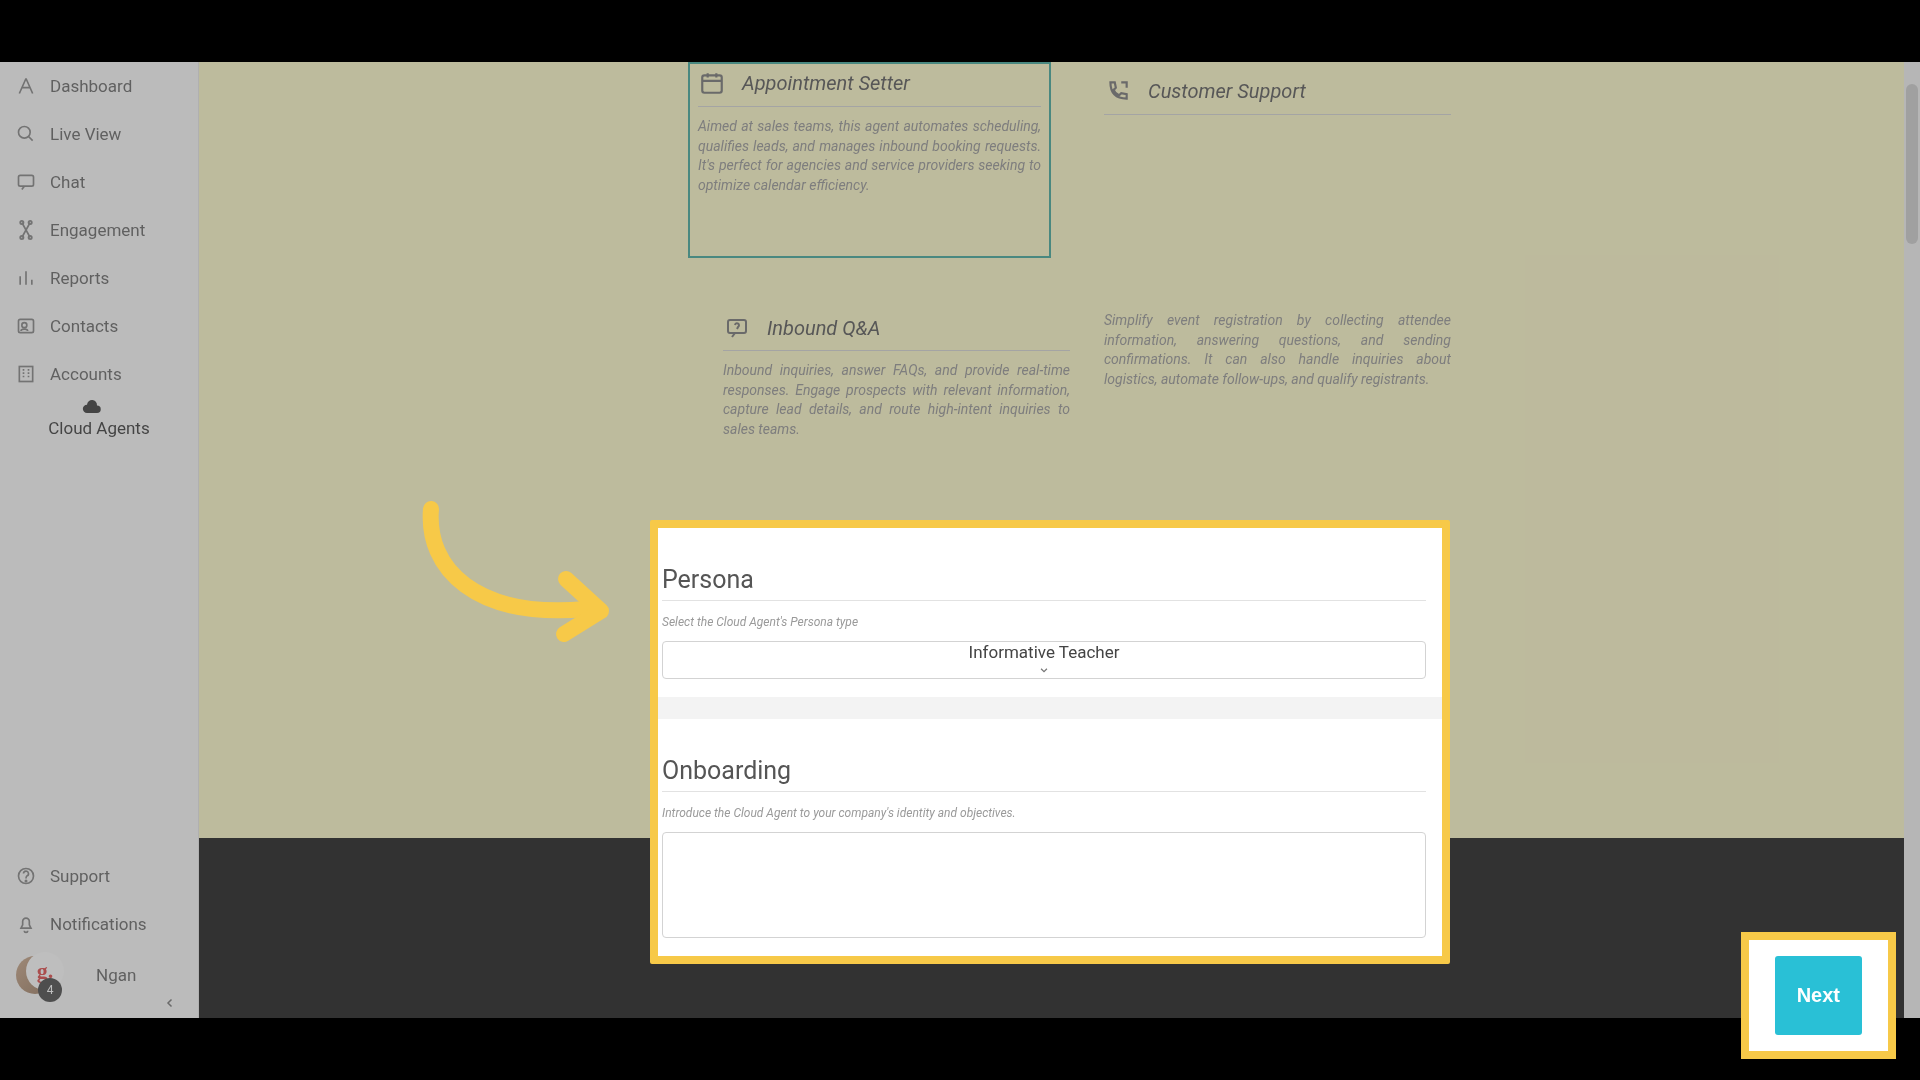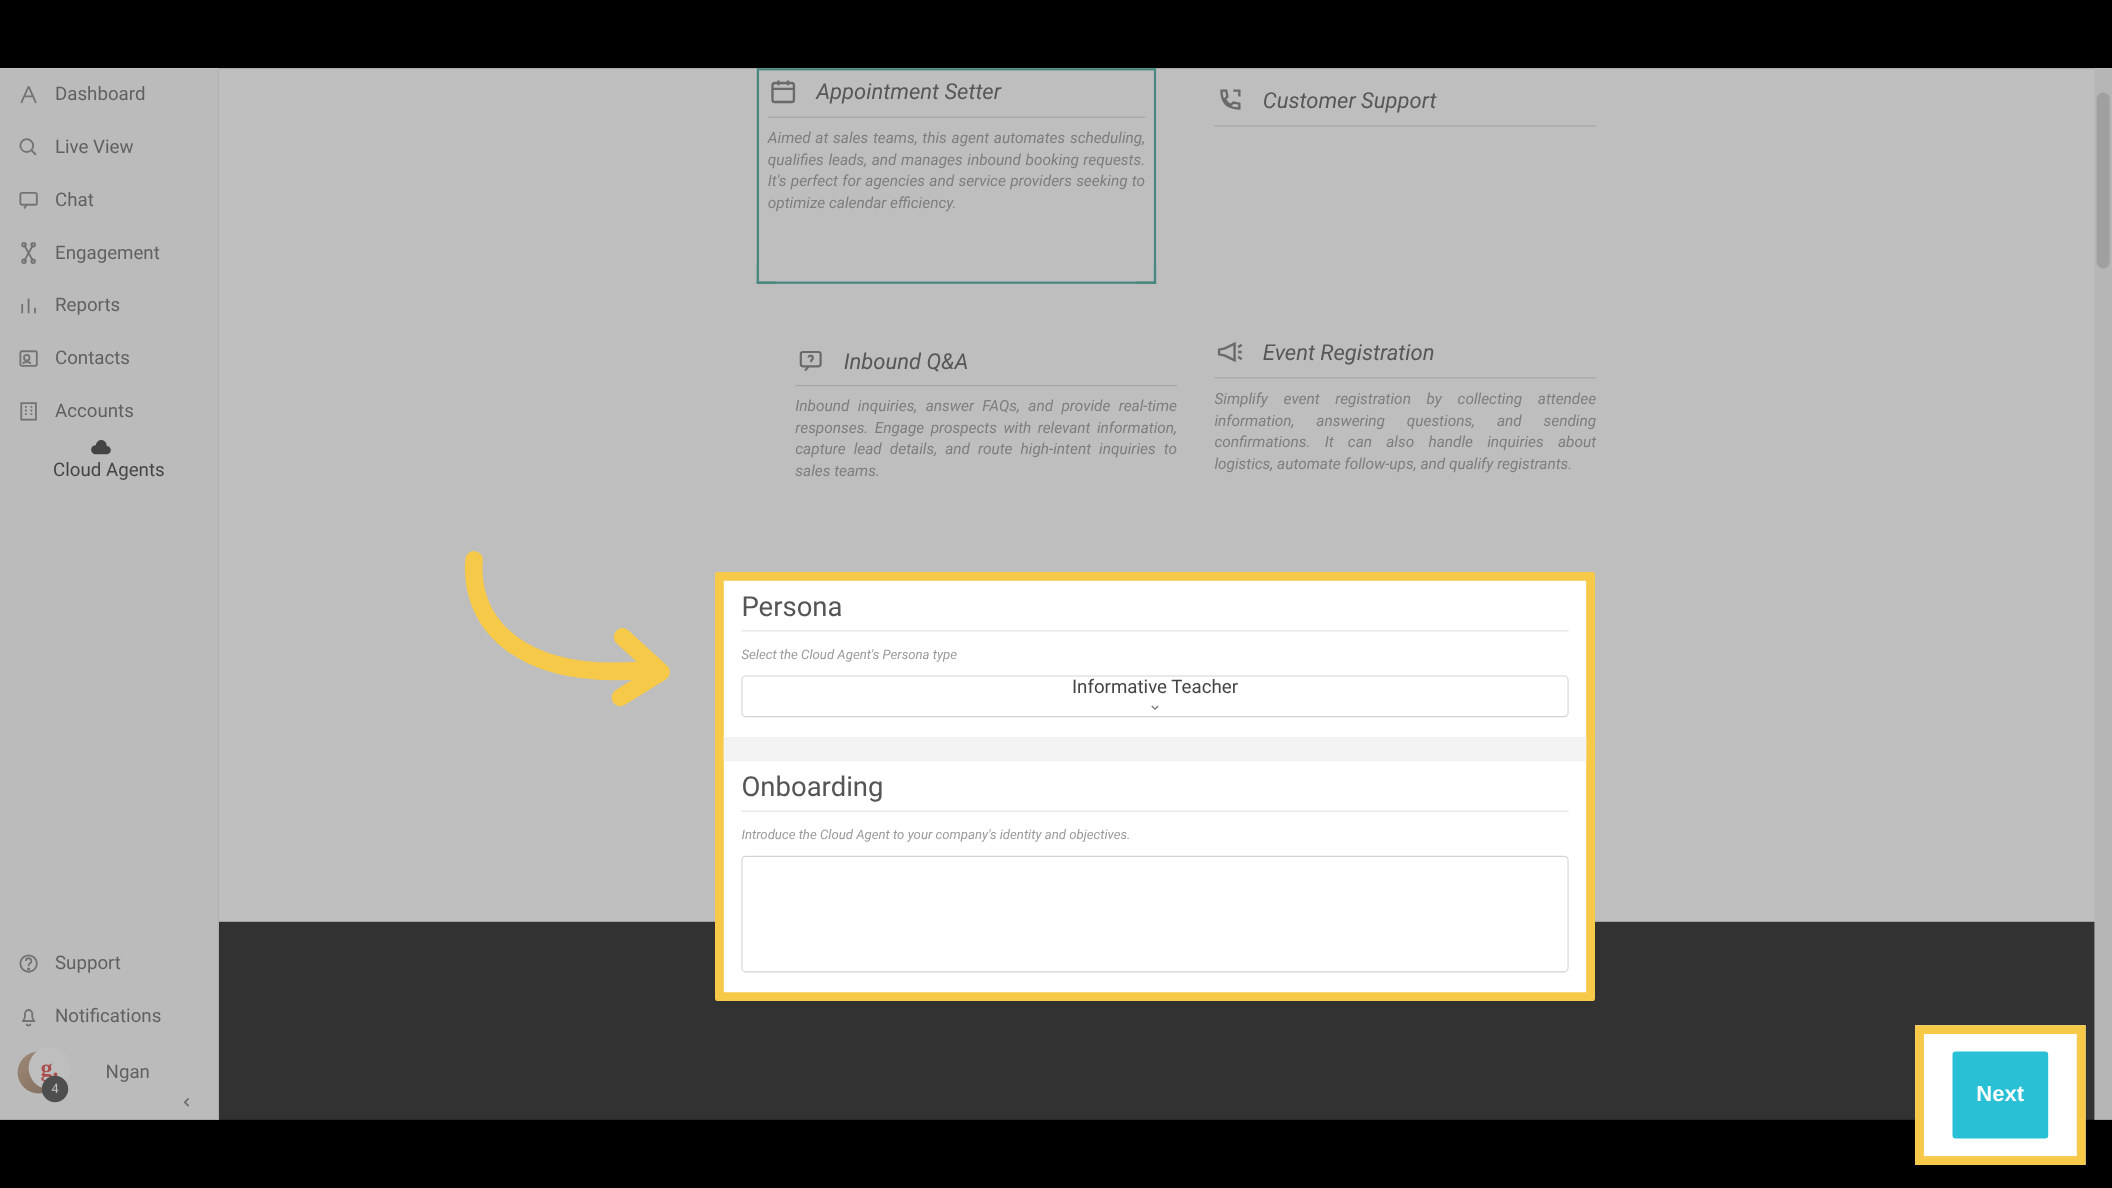--- a/index.html
+++ b/index.html
@@ -4,21 +4,21 @@
 <style>
 * { box-sizing: border-box; margin: 0; padding: 0; }
 html, body { width: 1920px; height: 1080px; font-family: -apple-system, BlinkMacSystemFont, "Segoe UI", Roboto, Arial, sans-serif; background: #000; overflow: hidden; }
 
 
 .letterbox-top, .letterbox-bottom { position: absolute; left: 0; width: 1920px; background: #000; }
 .letterbox-top { top: 0; height: 62px; }
 .letterbox-bottom { bottom: 0; height: 62px; }
 
 
-.screen { position: absolute; top: 62px; left: 0; width: 1920px; height: 776px; background: #ffffff; }
+.screen { position: absolute; top: 62px; left: 0; width: 1920px; height: 776px; background: #fef9c3; }
 
 
 .dim { position: absolute; top: 0; left: 0; width: 1920px; height: 956px; background: rgba(110,110,110,0.45); pointer-events: none; z-index: 5; }
 
 
 .sidebar { position: absolute; top: 0; left: 0; width: 199px; height: 956px; background: #fafafa; border-right: 1px solid #e5e5e5; }
 .sidebar-item { display: flex; align-items: center; height: 48px; padding: 0 16px; cursor: pointer; font-size: 17px; color: #555; }
 .sidebar-item.active { color: #222; flex-direction: column; }
 .sidebar-item .icon { width: 34px; display: flex; align-items: center; color: #777; }
 .sidebar-item.active .icon { color: #222; }
@@ -44,21 +44,21 @@
 
 .corner-bl { bottom: -2px; left: -2px; border-top: none; border-right: none; }
 .corner-br { bottom: -2px; right: -2px; border-top: none; border-left: none; }
 .card-header { display: flex; align-items: center; gap: 16px; padding: 6px 0 10px 0; border-bottom: 1px solid #cfcfcf; margin: 0 8px; }
 .card-header .hicon { width: 28px; display: flex; justify-content: center; color: #666; }
 .card-title { font-size: 20px; color: #444; }
 .card-body { font-size: 14px; color: #8a8a8a; line-height: 1.4; text-align: justify; padding: 10px 8px 14px 8px; }
 
 
 .highlight-block { position: absolute; top: 458px; left: 650px; width: 800px; z-index: 10; background: #fff; border: 8px solid #f7c948; border-radius: 2px; }
-.section { padding: 10px 16px 18px 16px; }
+.section { padding: 10px 16px 18px 4px; margin-top: 27px; }
 .section + .divider { height: 22px; background: #f3f3f3; }
 .section-title { font-size: 25px; color: #555; padding-bottom: 6px; border-bottom: 1px solid #e2e2e2; }
 .section-sub { font-size: 12px; color: #9a9a9a; margin: 14px 0 12px 0; font-style: italic; }
 .select-box { width: 100%; height: 38px; border: 1px solid #d3d3d3; border-radius: 4px; display: flex; align-items: center; justify-content: space-between; padding: 0 12px; font-size: 17px; color: #444; cursor: pointer; background: #fff; flex-direction: column; }
 .select-box .chev { font-size: 12px; color: #777; }
 .textarea { width: 100%; height: 106px; border: 1px solid #d3d3d3; border-radius: 4px; background: #fff; }
 
 
 .next-wrap { position: absolute; top: 870px; right: 24px; z-index: 10; background: #fff; border: 8px solid #f7c948; padding: 16px 26px; }
 .next-btn { background: #29c0d6; color: #fff; font-size: 20px; font-weight: 600; border: none; padding: 28px 22px; border-radius: 3px; cursor: pointer; }
@@ -221,29 +221,20 @@
               <path d="M7 21 L10 17"></path>
               <path d="M10 9 A2 2 0 1 1 13 11 L12 13"></path>
             </svg>
         </span>
         <span class="card-title">Inbound Q&amp;A</span>
       </div>
       <div class="card-body">Inbound inquiries, answer FAQs, and provide real-time responses. Engage prospects with relevant information, capture lead details, and route high-intent inquiries to sales teams.</div>
     </div>
 
     <div class="card" style="top:239px; left:436px;">
-      <div class="card-header">
-        <span class="hicon">
-          <svg width="26" height="26" viewBox="0 0 24 24" fill="none" stroke="currentColor" stroke-width="2">
-              <path d="M3 10 V14 L8 15 L16 19 V5 L8 9 Z"></path>
-              <path d="M19 8 L22 6 M19 12 H22 M19 16 L22 18"></path>
-            </svg>
-        </span>
-        <span class="card-title">Event Registration</span>
-      </div>
       <div class="card-body">Simplify event registration by collecting attendee information, answering questions, and sending confirmations. It can also handle inquiries about logistics, automate follow-ups, and qualify registrants.</div>
     </div>
   </div>
 
   <div class="scrollbar">
     <div class="scrollbar-thumb"></div>
   </div>
 
   <div class="dim"></div>
 

